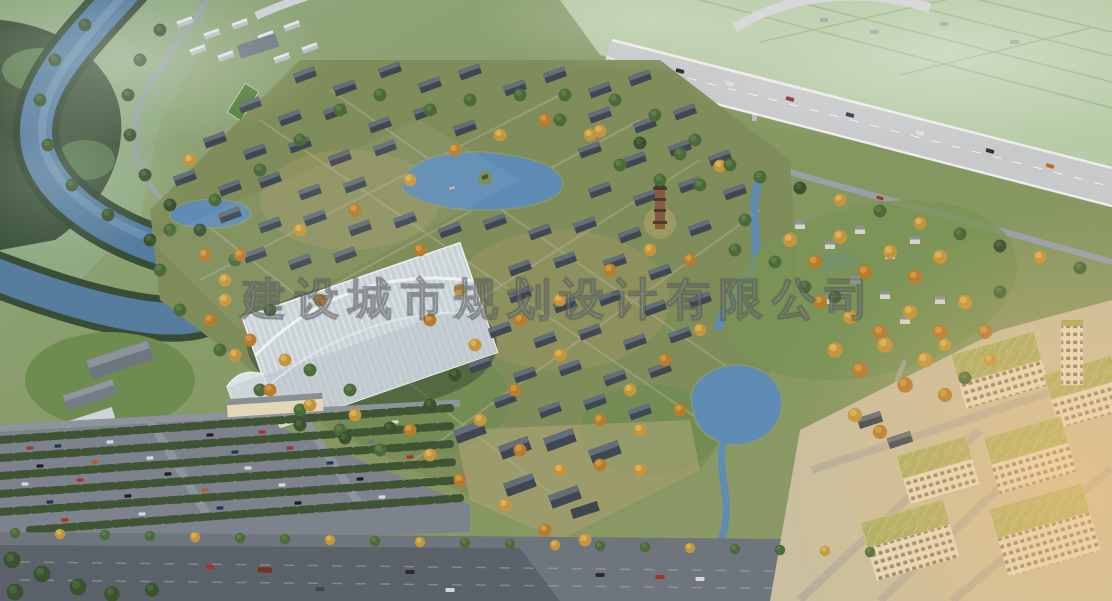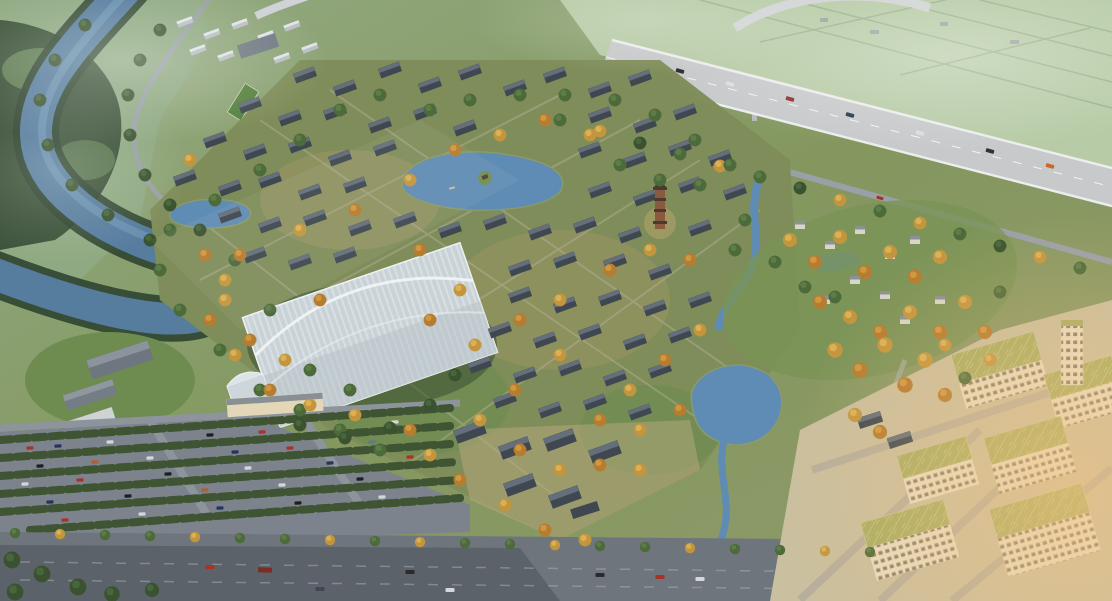--- a/index.html
+++ b/index.html
@@ -625,13 +625,14 @@
   <g>
     <ellipse cx="120" cy="60" rx="210" ry="85" fill="url(#mistg)" opacity="0.7"></ellipse>
     <ellipse cx="60" cy="170" rx="130" ry="95" fill="url(#mistg)" opacity="0.45"></ellipse>
     <ellipse cx="950" cy="55" rx="290" ry="95" fill="url(#mistg)" opacity="0.8"></ellipse>
     <ellipse cx="650" cy="20" rx="180" ry="55" fill="url(#mistg)" opacity="0.5"></ellipse>
     <circle cx="1070" cy="490" r="280" fill="url(#glowg)"></circle>
     <polygon points="150,240 420,120 520,180 240,330" fill="#ffffff" opacity="0.05"></polygon>
   </g>
 </svg>
 
+<div class="watermark">建设城市规划设计有限公司</div>
 </div>
 
 </body></html>

